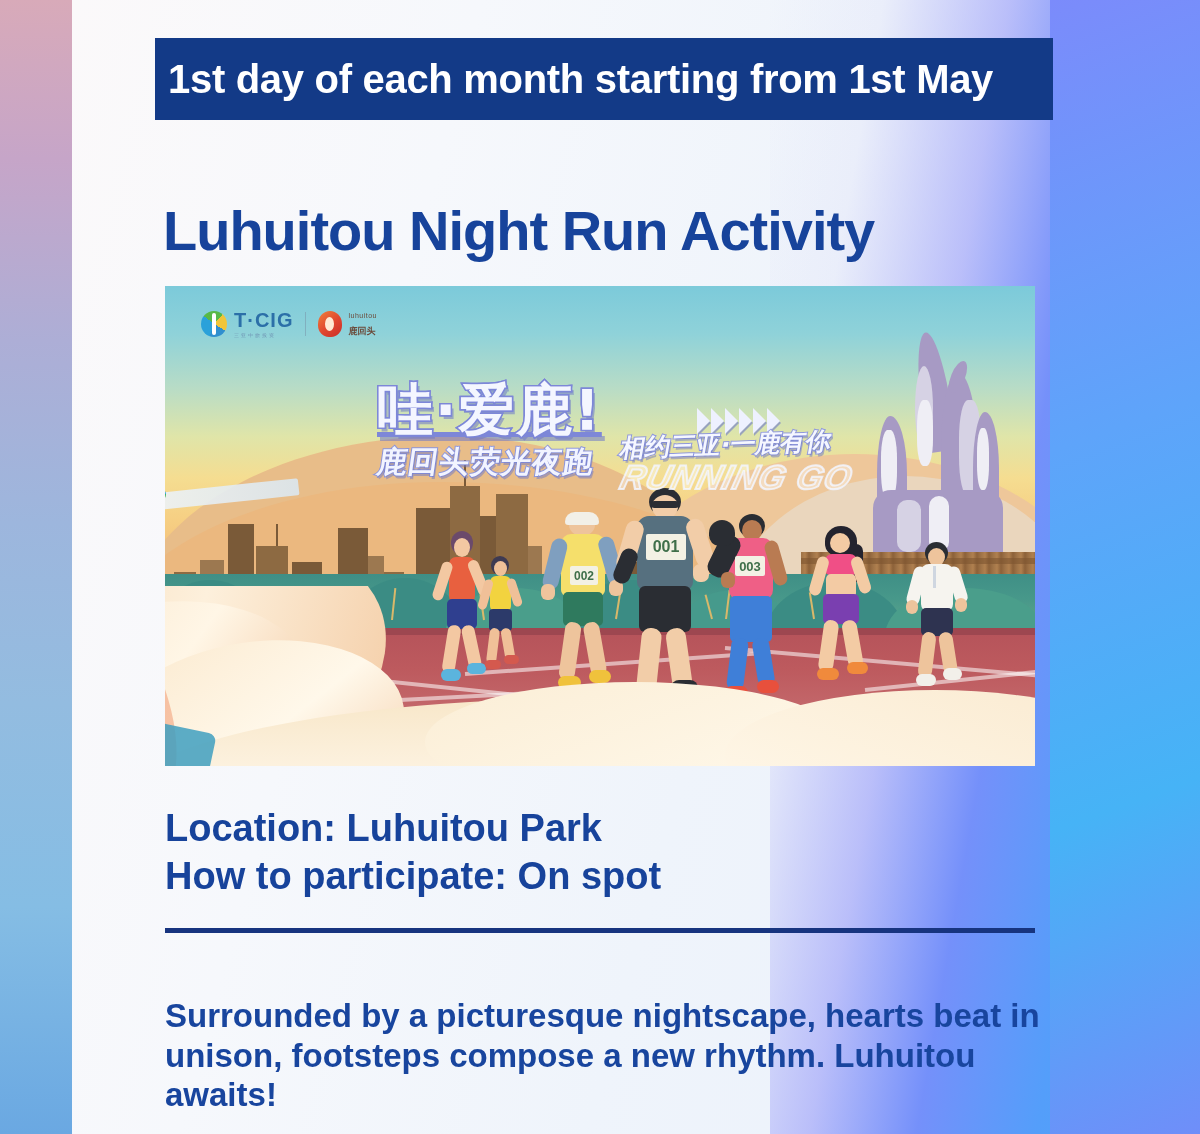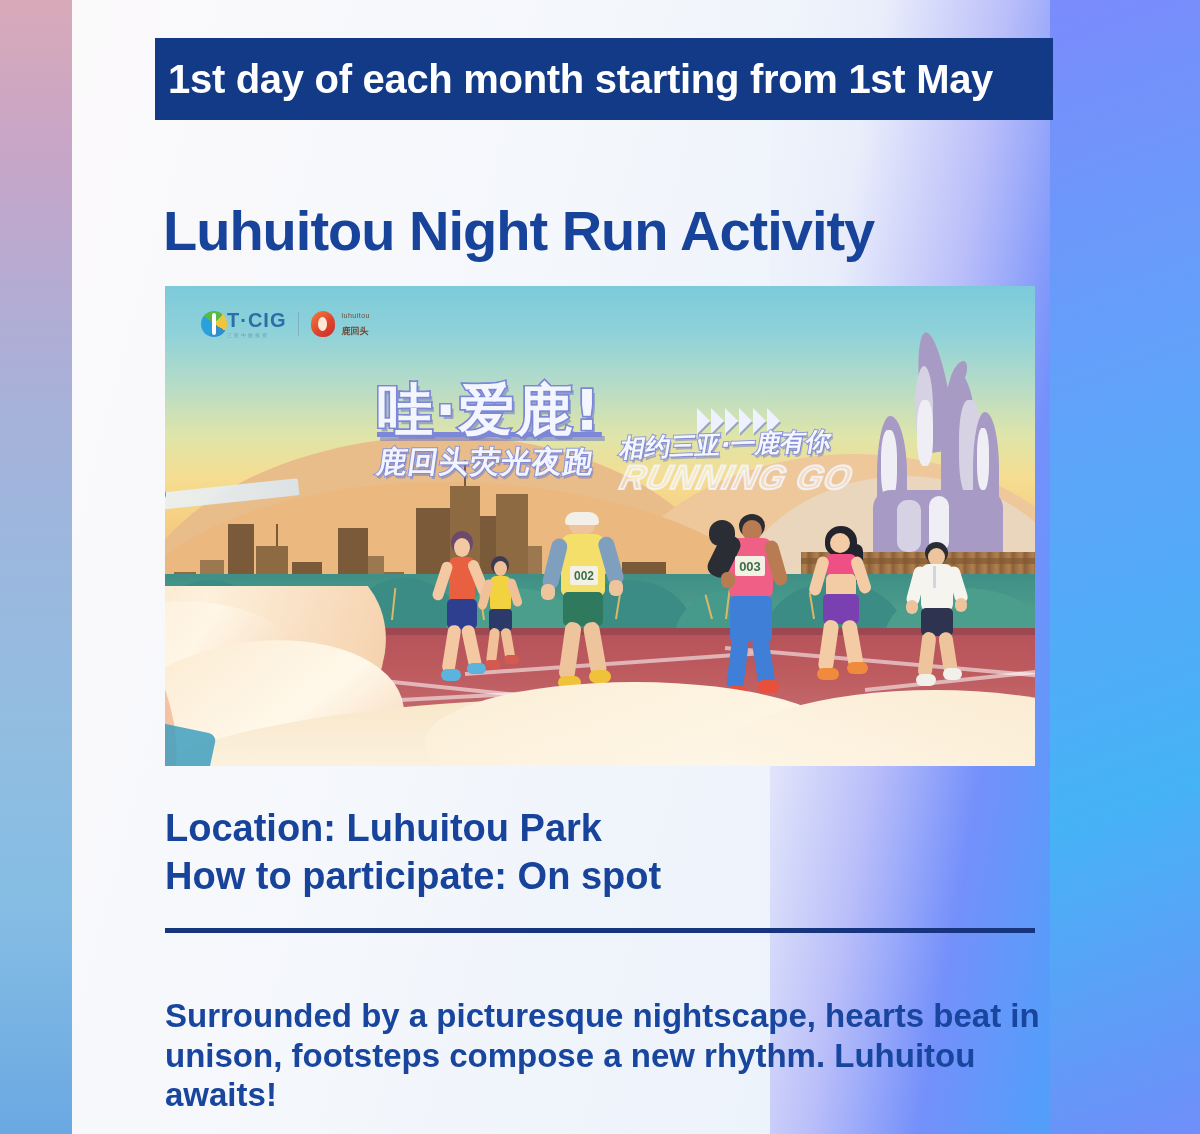--- a/index.html
+++ b/index.html
@@ -378,20 +378,36 @@
     <div class="rpart" style="left:4px;top:72px;width:14px;height:16px;border-radius:6px;background:#eec49c;"></div>
     <div class="rpart" style="left:72px;top:68px;width:14px;height:16px;border-radius:6px;background:#eec49c;"></div>
     <div class="bib" style="left:33px;top:54px;width:28px;height:19px;font-size:12px;">002</div>
     <div class="rpart" style="left:26px;top:80px;width:40px;height:34px;border-radius:5px;background:#2f7a5e;"></div>
     <div class="rpart" style="left:25px;top:110px;width:16px;height:58px;border-radius:7px;background:#eec49c;transform:rotate(8deg);"></div>
     <div class="rpart" style="left:50px;top:110px;width:16px;height:54px;border-radius:7px;background:#eec49c;transform:rotate(-10deg);"></div>
     <div class="rpart" style="left:21px;top:164px;width:23px;height:13px;border-radius:7px;background:#f0c23c;"></div>
     <div class="rpart" style="left:52px;top:158px;width:22px;height:13px;border-radius:7px;background:#f0c23c;"></div>
   </div>
 
+  <div class="runner" style="left:446px;top:202px;width:106px;height:232px;">
+    <div class="rpart" style="left:38px;top:0;width:32px;height:28px;border-radius:50%;background:#2a2d33;"></div>
+    <div class="rpart" style="left:41px;top:7px;width:26px;height:24px;border-radius:50%;background:#f2cda8;"></div>
+    <div class="rpart" style="left:40px;top:13px;width:28px;height:7px;border-radius:4px;background:#2a2d33;"></div>
+    <div class="rpart" style="left:26px;top:28px;width:56px;height:74px;border-radius:12px 12px 8px 8px;background:#56707f;"></div>
+    <div class="rpart" style="left:10px;top:32px;width:18px;height:52px;border-radius:9px;background:#f2cda8;transform:rotate(16deg);"></div>
+    <div class="rpart" style="left:80px;top:30px;width:18px;height:50px;border-radius:9px;background:#f2cda8;transform:rotate(-18deg);"></div>
+    <div class="rpart" style="left:6px;top:60px;width:17px;height:36px;border-radius:8px;background:#2a2d33;transform:rotate(22deg);"></div>
+    <div class="rpart" style="left:82px;top:76px;width:16px;height:18px;border-radius:7px;background:#f2cda8;"></div>
+    <div class="bib" style="left:35px;top:46px;width:40px;height:26px;font-size:16px;">001</div>
+    <div class="rpart" style="left:28px;top:98px;width:52px;height:46px;border-radius:6px;background:#2a2d33;"></div>
+    <div class="rpart" style="left:28px;top:140px;width:20px;height:66px;border-radius:9px;background:#f2cda8;transform:rotate(6deg);"></div>
+    <div class="rpart" style="left:58px;top:140px;width:20px;height:62px;border-radius:9px;background:#f2cda8;transform:rotate(-8deg);"></div>
+    <div class="rpart" style="left:25px;top:200px;width:28px;height:16px;border-radius:8px;background:#2a2d33;"></div>
+    <div class="rpart" style="left:60px;top:192px;width:27px;height:16px;border-radius:8px;background:#2a2d33;"></div>
+  </div>
 
   <div class="runner" style="left:540px;top:228px;width:92px;height:202px;">
     <div class="rpart" style="left:34px;top:0;width:26px;height:24px;border-radius:50%;background:#2a2d33;"></div>
     <div class="rpart" style="left:37px;top:6px;width:20px;height:21px;border-radius:50%;background:#b97b52;"></div>
     <div class="rpart" style="left:24px;top:24px;width:44px;height:62px;border-radius:10px;background:#ef5f86;"></div>
     <div class="rpart" style="left:8px;top:20px;width:22px;height:44px;border-radius:9px;background:#2a2d33;transform:rotate(26deg);"></div>
     <div class="rpart" style="left:4px;top:6px;width:26px;height:26px;border-radius:50% 50% 40% 40%;background:#2a2d33;"></div>
     <div class="rpart" style="left:64px;top:26px;width:14px;height:46px;border-radius:7px;background:#b97b52;transform:rotate(-16deg);"></div>
     <div class="rpart" style="left:16px;top:58px;width:14px;height:16px;border-radius:6px;background:#b97b52;"></div>
     <div class="bib" style="left:30px;top:42px;width:30px;height:20px;font-size:13px;">003</div>
@@ -439,21 +455,21 @@
     <div class="rib" style="left:-60px;top:56px;width:300px;height:170px;background:linear-gradient(150deg,#fbe9ce,#fff8ea 55%,#f4ceaa);transform:rotate(-8deg);"></div>
     <div class="rib" style="left:-40px;top:112px;width:960px;height:200px;background:linear-gradient(to bottom,#f8e7c9,#fdf3e2 40%,#f7e6ce);"></div>
     <div class="rib" style="left:260px;top:96px;width:420px;height:120px;background:linear-gradient(160deg,#fbeed6,#fff9ec);"></div>
     <div class="rib" style="left:560px;top:104px;width:420px;height:130px;background:linear-gradient(200deg,#faead0,#fff8ea);"></div>
     <div class="rib" style="left:-120px;top:-6px;width:120px;height:240px;background:linear-gradient(120deg,#f39a82,#f6c2a0);transform:rotate(-22deg);opacity:.85;"></div>
 
     <div class="rib" style="left:-12px;top:142px;width:60px;height:42px;background:#3f9fc0;transform:rotate(12deg);opacity:.85;border-radius:8px;"></div>
   </div>
 
   <div id="poster-logos">
-    <div style="display:flex;align-items:center;">
+    <div style="display:flex;align-items:center;gap:7px;">
       <div id="tcig-mark"></div>
       <div style="display:flex;flex-direction:column;">
         <div id="tcig-text">T·CIG</div>
         <div id="tcig-sub">三亚中旅投资</div>
       </div>
     </div>
     <div class="logo-div"></div>
     <div style="display:flex;align-items:center;gap:6px;">
       <div id="deer-mark"></div>
       <div id="deer-word">

